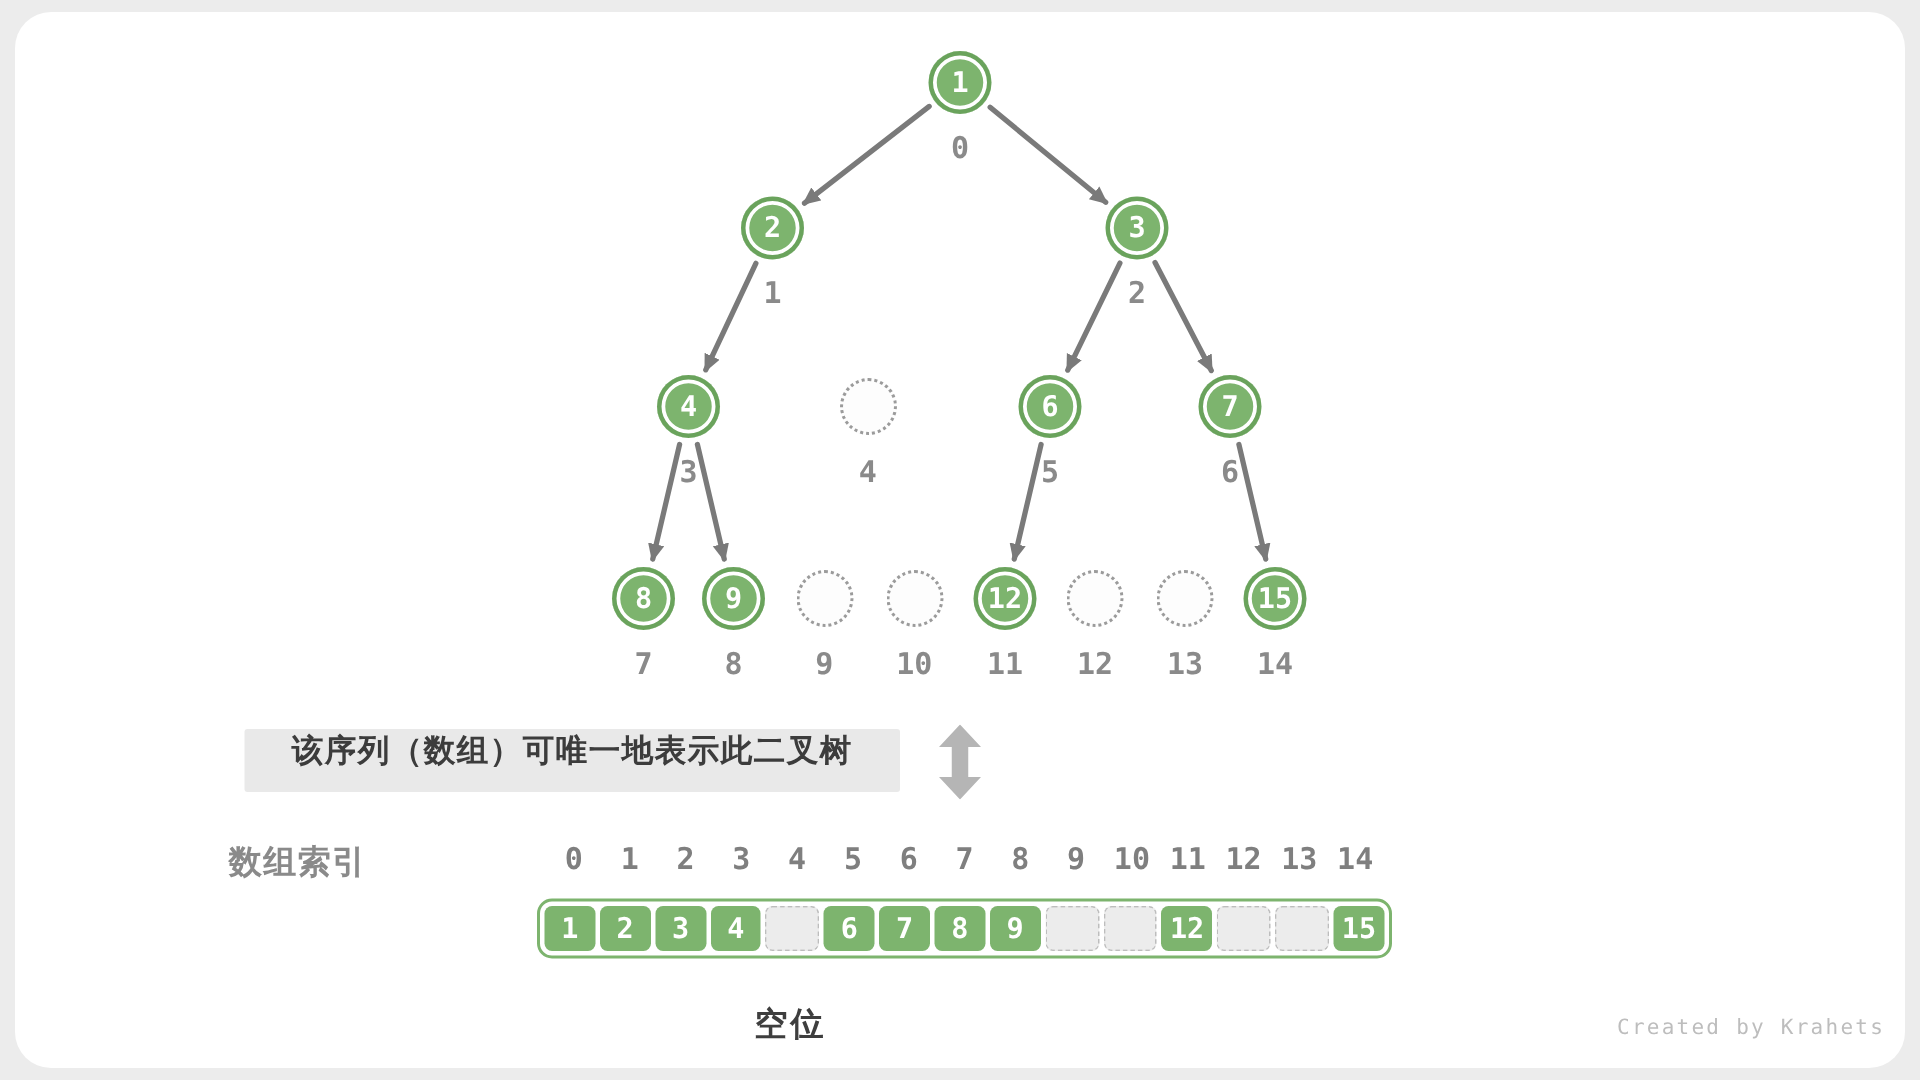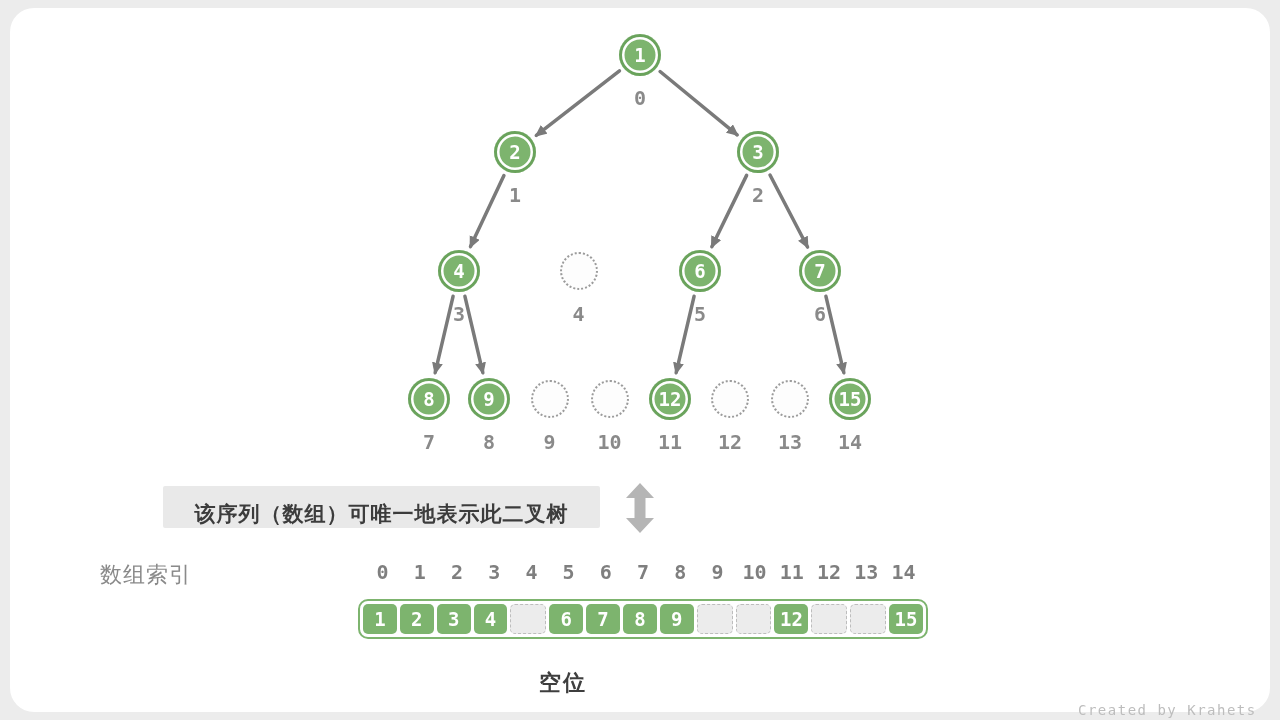--- a/index.html
+++ b/index.html
@@ -40,31 +40,31 @@
   }
   .tindex {
     position:absolute; width:60px; text-align:center;
     font:700 20px "DejaVu Sans Mono", monospace;
     color: var(--index-gray, #8a8a8a);
   }
   
   #caption-box {
     position:absolute; left:163px; top:486px; width:437px; height:42px;
     background: var(--caption-bg, #e9e9e9);
-    display:flex; align-items:flex-end; justify-content:center;
+    display:flex; align-items:flex-start; justify-content:center;
     border-radius:2px;
     font-size:21px; font-weight:700; letter-spacing:1px;
     color: var(--caption-text, #3c3c3c);
   }
   #double-arrow { position:absolute; left:626px; top:483px; }
   #double-arrow path { fill: var(--updown-arrow-gray, #b5b5b5); }
   
   #label-index {
-    position:absolute; left:100px; width:197px; top:560px; text-align:left;
-    font-size:22px; font-weight:400; letter-spacing:1px;
+    position:absolute; left:100px; width:197px; top:560px; text-align:center;
+    font-size:22px; font-weight:700; letter-spacing:1px;
     color: var(--index-gray, #8a8a8a);
   }
   #index-row {
     position:absolute; left:358px; top:560px; width:570px; height:26px;
     display:flex; padding:0 6px;
   }
   .iidx {
     flex:1 1 0; text-align:center;
     font:700 20px "DejaVu Sans Mono", monospace;
     color:#7f7f7f;
@@ -89,26 +89,26 @@
   .acell.afill {
     background: var(--node-green, #7db46e);
     color:#ffffff;
     font:700 19px "DejaVu Sans Mono", monospace;
   }
   .acell.aempty {
     background:#ececec;
     border:1.5px dashed #bdbdbd;
   }
   #empty-note {
-    position:absolute; left:503px; width:84px; top:668px; text-align:right;
+    position:absolute; left:503px; width:84px; top:668px; text-align:left;
     font-size:22px; font-weight:700; letter-spacing:2px;
     color:#3e3e3e;
   }
   #watermark {
-    position:absolute; left:1078px; top:702px;
+    position:absolute; left:1078px; top:677px;
     font:400 14px "DejaVu Sans Mono", monospace;
     letter-spacing:1.5px;
     color:#bdbdbd;
   }
 </style>
 </head>
 <body>
 
 <div id="canvas">
   <div id="card"></div>

